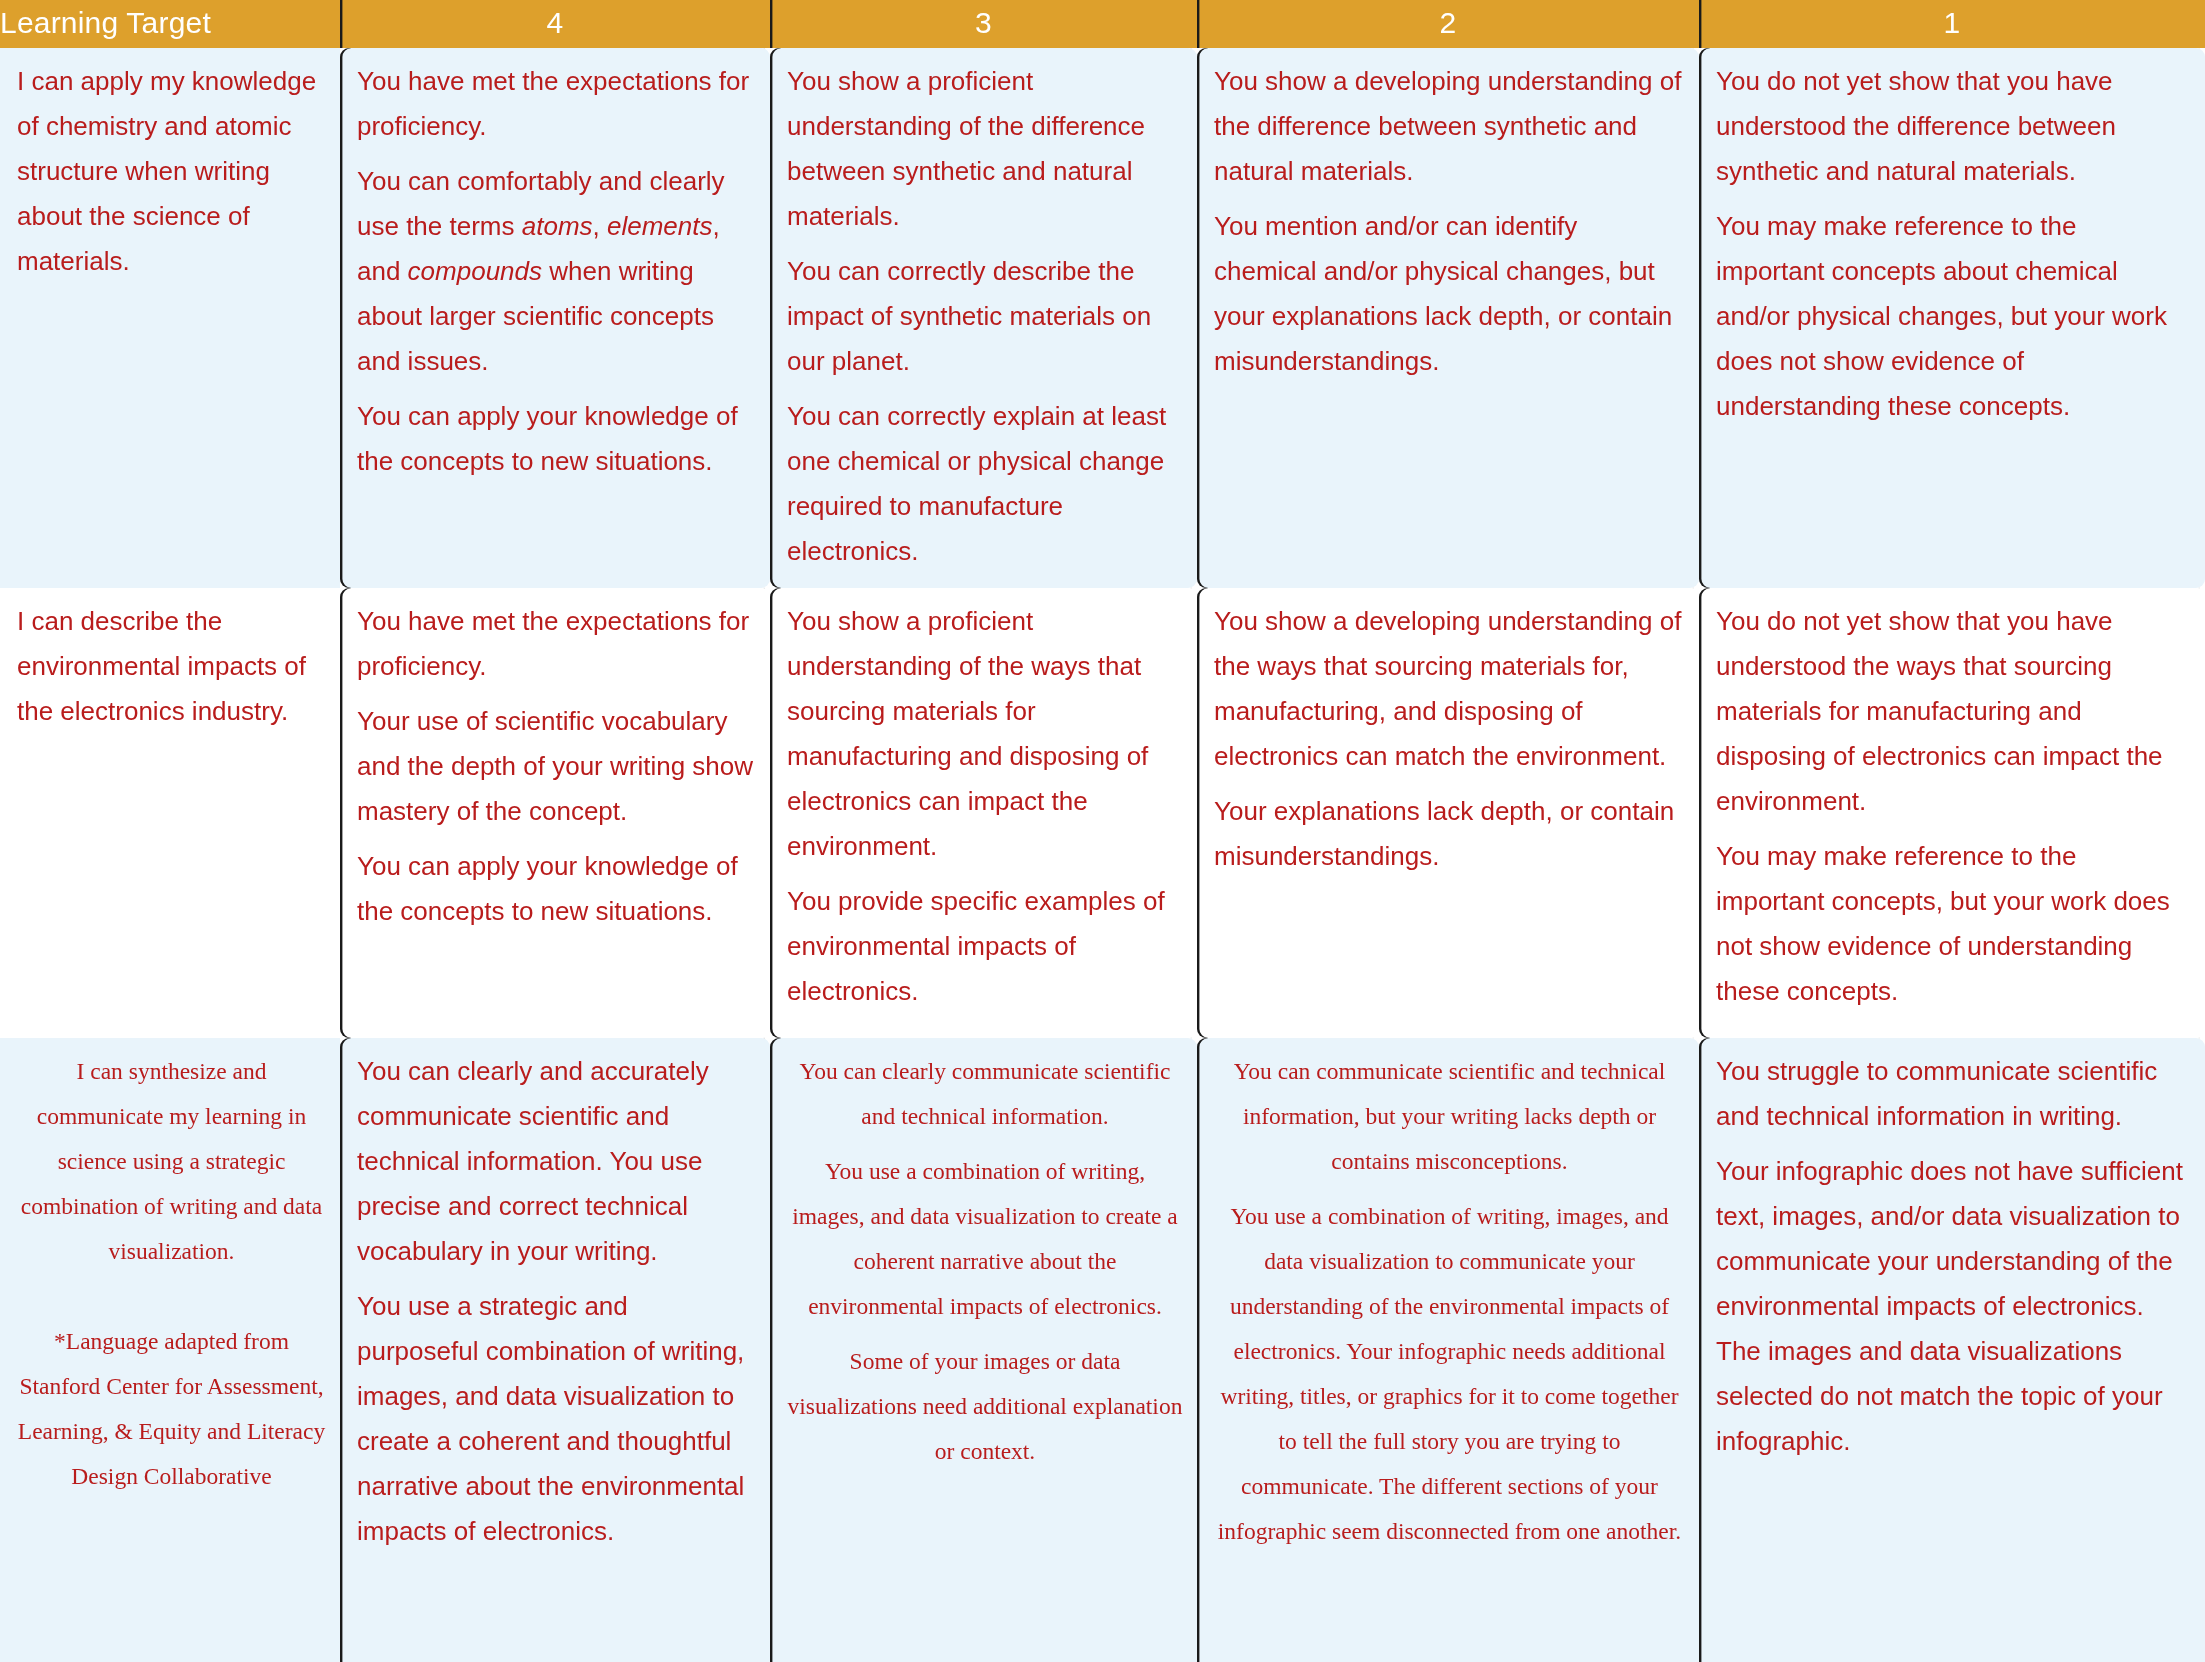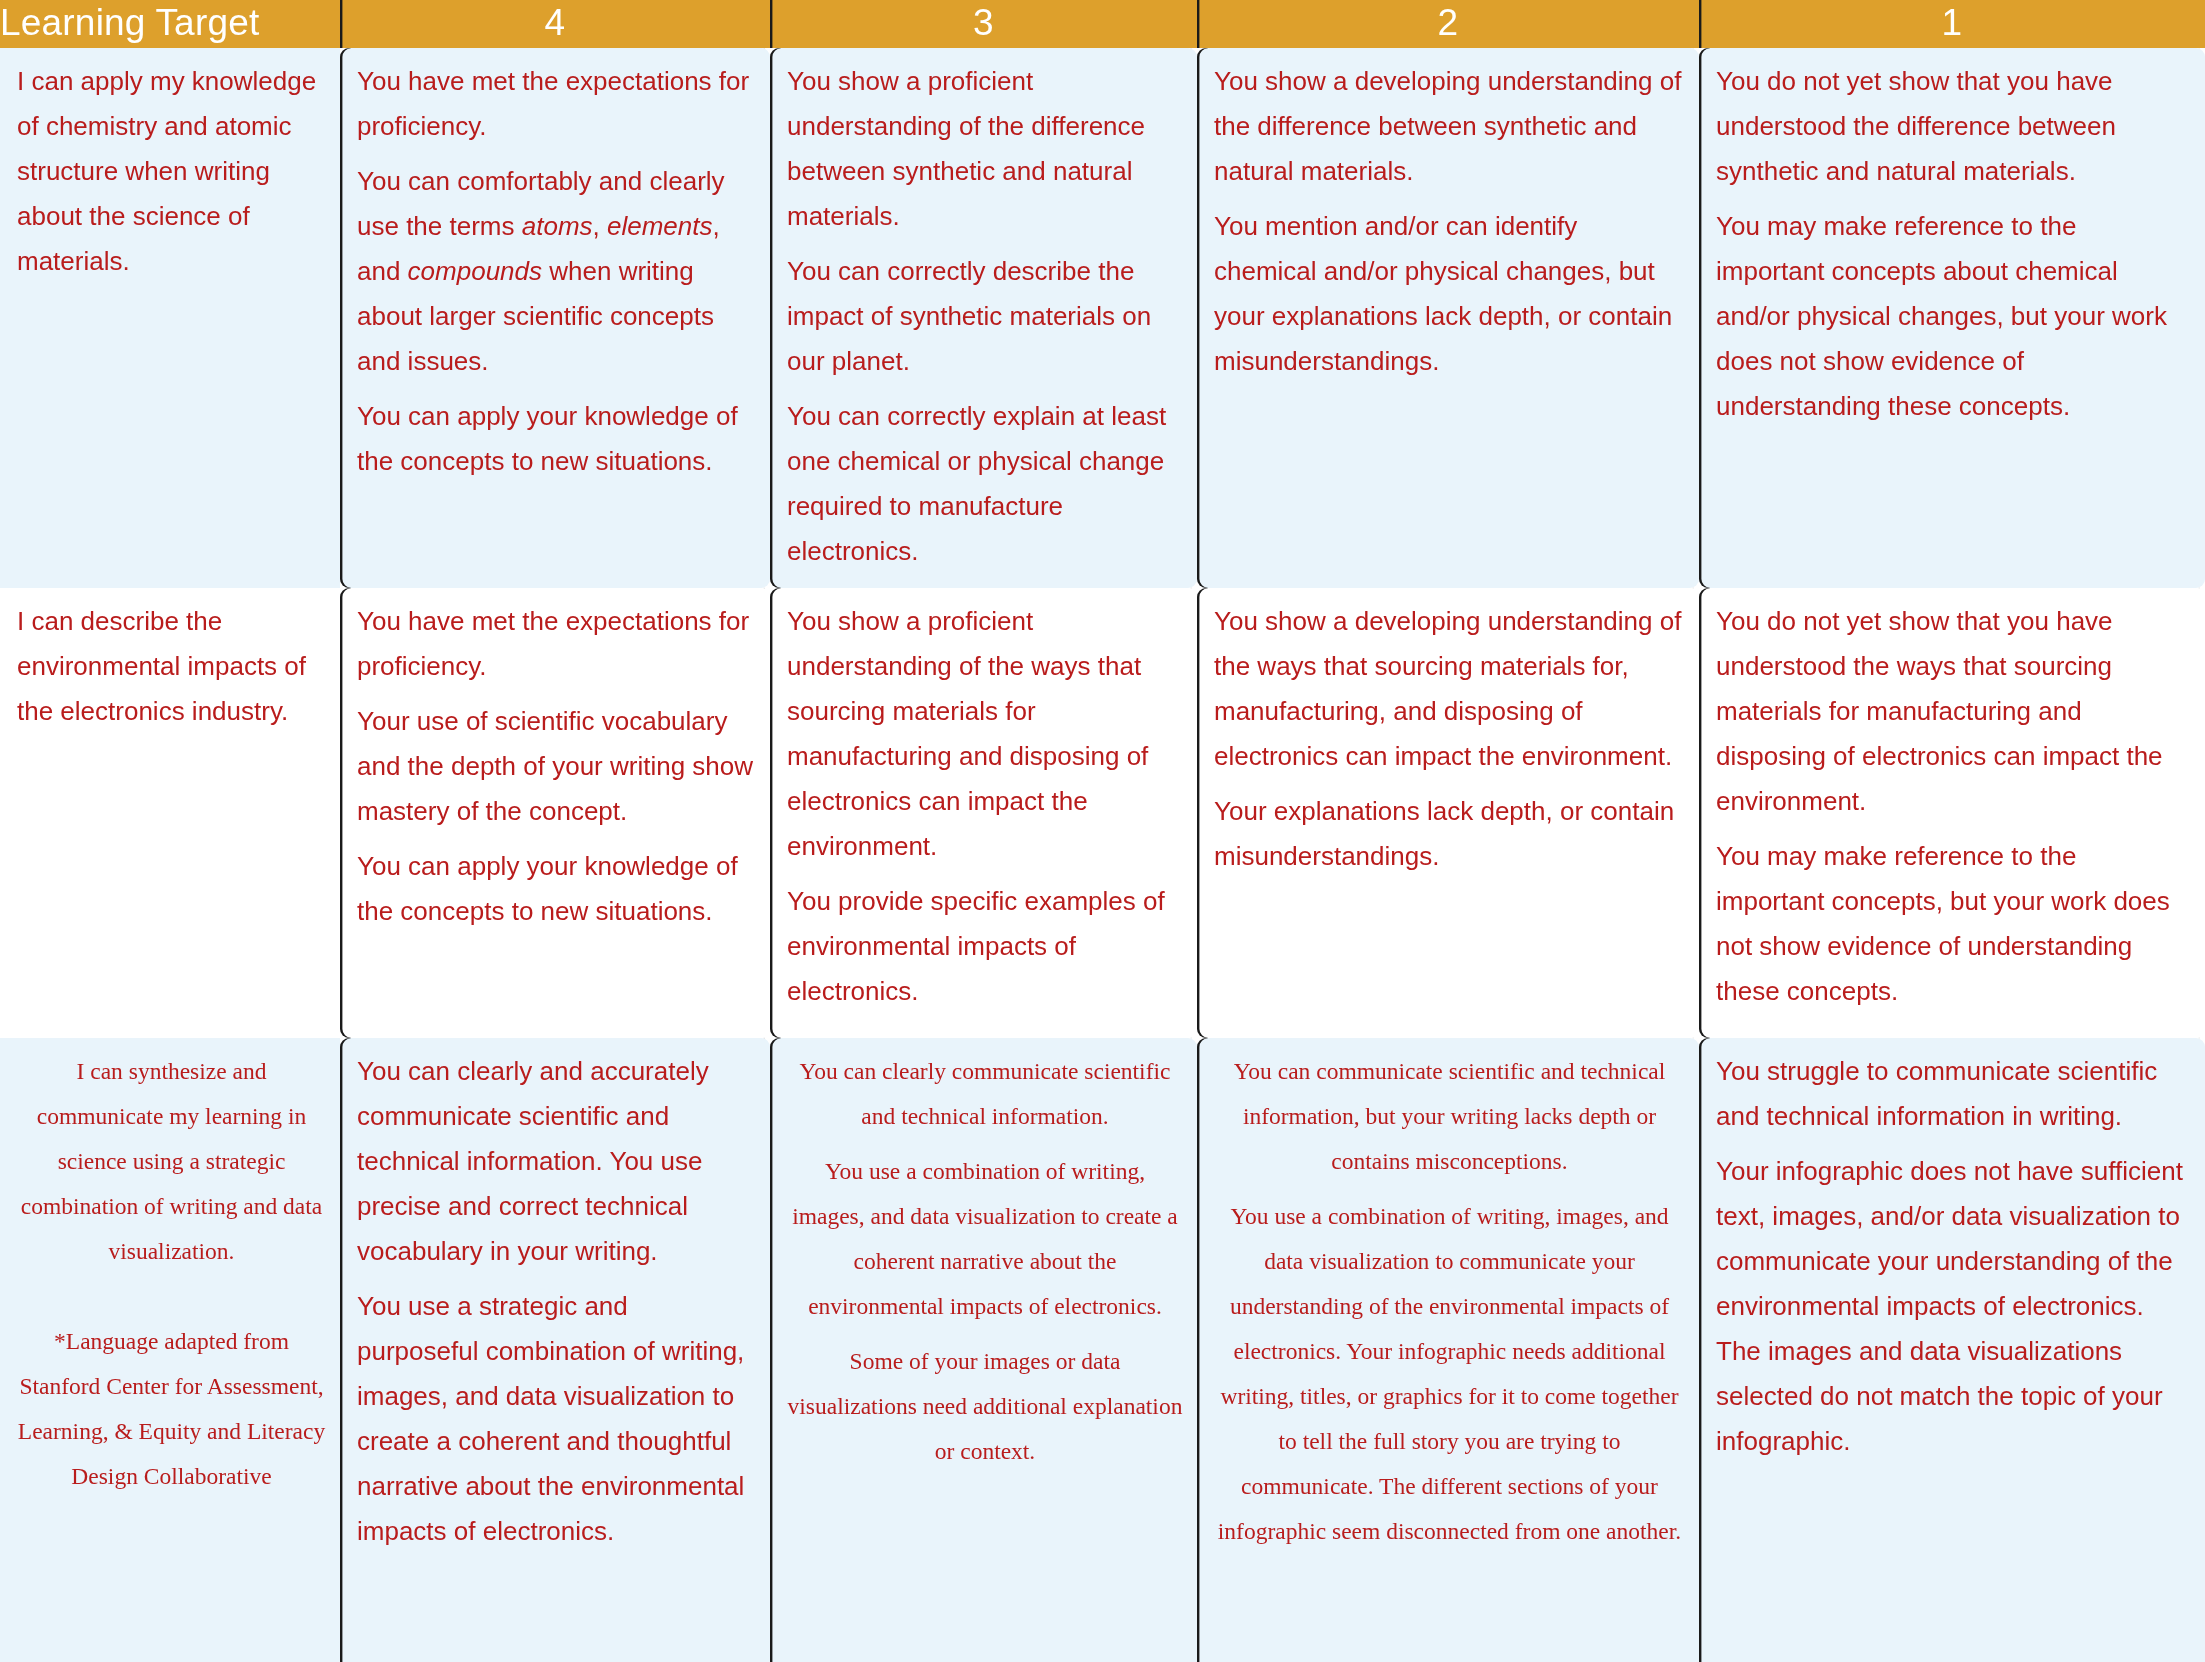--- a/index.html
+++ b/index.html
@@ -19,21 +19,21 @@
     width: 2205px;
     border-collapse: collapse;
     table-layout: fixed;
   }
 
   
   .rubric-table thead th {
     background: #DDA02C;
     color: #ffffff;
     font-weight: 400;
-    font-size: 37px;
+    font-size: 30px;
     line-height: 44px;
     height: 45px;
     padding: 0 0 3.1px 0;
     vertical-align: middle;
     letter-spacing: 0.2px;
     border: 0;
   }
   th.col-target {
     text-align: left;
     padding-left: 17px;
@@ -159,21 +159,21 @@
         </span>
       </td>
       <td class="sep">
         <span class="cell-text">
           <p>You show a proficient understanding of the ways that sourcing materials for manufacturing and disposing of electronics can impact the environment.</p>
           <p>You provide specific examples of environmental impacts of electronics.</p>
         </span>
       </td>
       <td class="sep">
         <span class="cell-text">
-          <p>You show a developing understanding of the ways that sourcing materials for, manufacturing, and disposing of electronics can impact the environment.</p>
+          <p>You show a developing understanding of the ways that sourcing materials for, manufacturing, and disposing of electronics can match the environment.</p>
           <p>Your explanations lack depth, or contain misunderstandings.</p>
         </span>
       </td>
       <td class="sep">
         <span class="cell-text">
           <p>You do not yet show that you have understood the ways that sourcing materials for manufacturing and disposing of electronics can impact the environment.</p>
           <p>You may make reference to the important concepts, but your work does not show evidence of understanding these concepts.</p>
         </span>
       </td>
     </tr>

